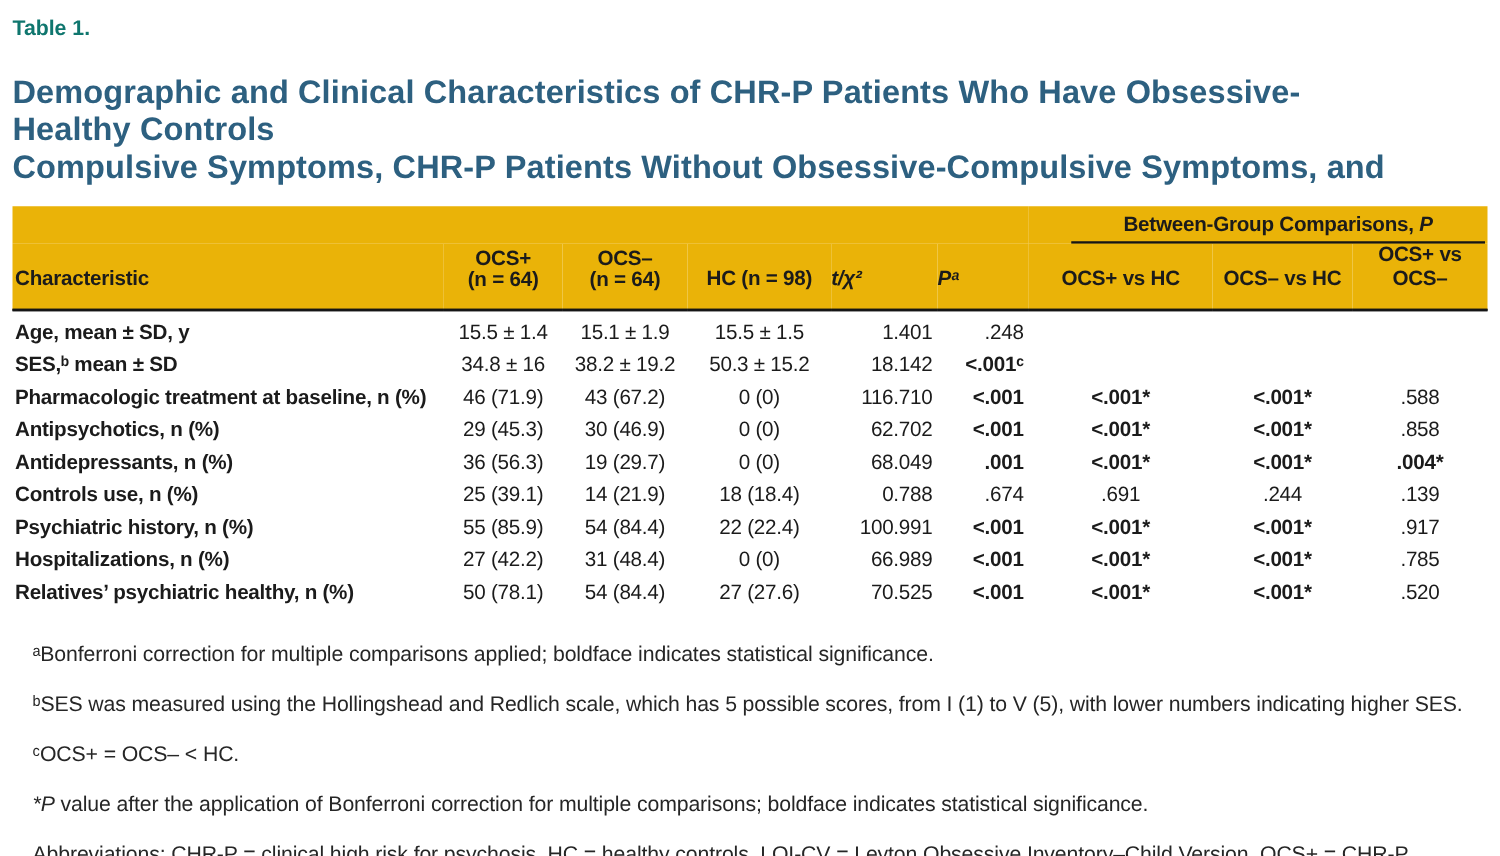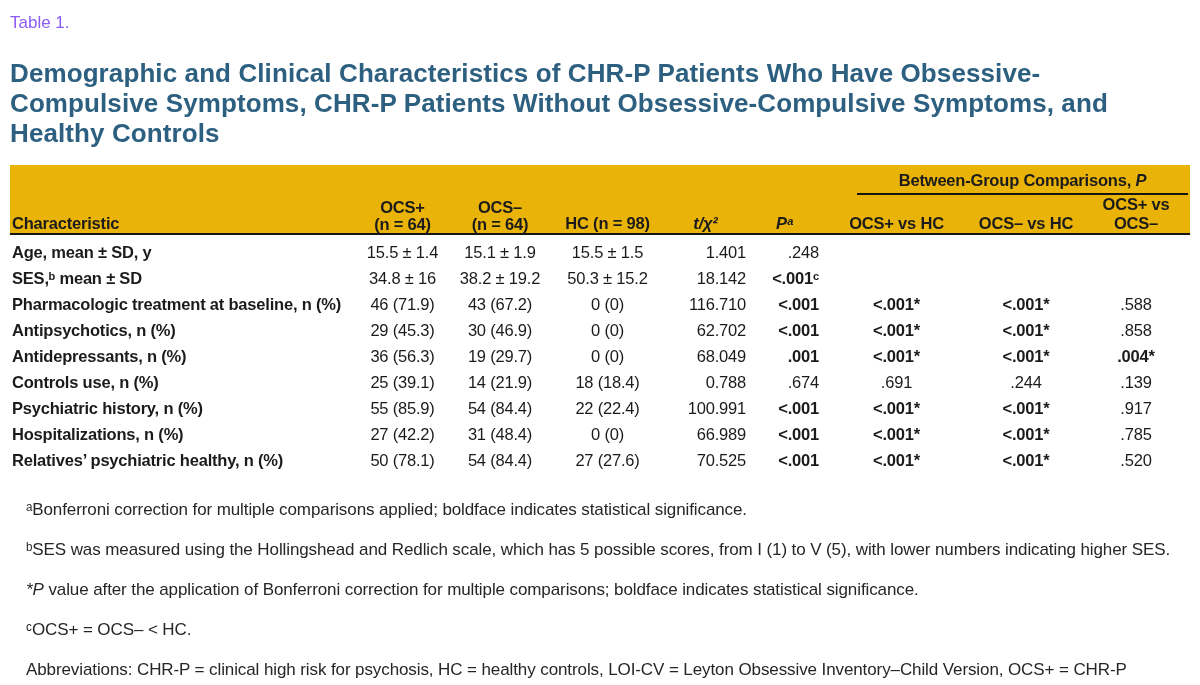--- a/index.html
+++ b/index.html
@@ -5,22 +5,22 @@
   html,body { margin:0; padding:0; background:#ffffff; }
   body {
     width:1200px;
     font-family:"Liberation Sans","DejaVu Sans",sans-serif;
     color:#1b1b1b;
     -webkit-font-smoothing:antialiased;
   }
   .page { padding:12px 10px 0 10px; }
 
   .table-label {
-    color:#8b5cf6;
-    font-weight:normal;
+    color:#0f766e;
+    font-weight:bold;
     font-size:17px;
     line-height:21px;
   }
   .title {
     color:#2d6080;
     font-weight:bold;
     font-size:26px;
     line-height:30px;
     margin-top:25px;
     letter-spacing:0.1px;
@@ -38,25 +38,25 @@
 
   thead th {
     background:#eab308;
     font-size:16.5px;
     font-weight:bold;
     letter-spacing:-0.2px;
     padding:0;
     vertical-align:bottom;
   }
   tr.group-row th { height:30px; }
-  tr.colhead-row th { height:32px; border-bottom:2.5px solid #151515; padding-bottom:0; }
+  tr.colhead-row th { height:32px; border-bottom:2.5px solid #151515; padding-bottom:14px; }
 
   th.h-label { text-align:left; padding-left:2px; }
   th.a-c { text-align:center; }
-  th.a-r { text-align:center; padding-right:4px; }
+  th.a-r { text-align:left; padding-right:4px; }
   th .two-line { line-height:17px; }
   .italic { font-style:italic; }
 
   .bg-span { vertical-align:bottom; }
   .bg-underline {
     margin:0 2px 0 34px;
     border-bottom:2px solid #151515;
     text-align:center;
     padding-bottom:3px;
     font-size:16.5px;
@@ -86,22 +86,22 @@
 </style>
 </head>
 <body>
 
 <div class="page">
 
   <div class="table-label">Table 1.</div>
 
   <div class="title">
     <div>Demographic and Clinical Characteristics of CHR-P Patients Who Have Obsessive-</div>
+    <div>Healthy Controls</div>
     <div>Compulsive Symptoms, CHR-P Patients Without Obsessive-Compulsive Symptoms, and</div>
-    <div>Healthy Controls</div>
   </div>
 
   <table>
     <colgroup>
       <col class="c1">
         <col class="c2">
         <col class="c3">
         <col class="c4">
         <col class="c5">
       <col class="c6">
@@ -239,20 +239,20 @@
     <td class="c-val a-c bold">&lt;.001*</td>
     <td class="c-val a-c bold">&lt;.001*</td>
     <td class="c-val a-c">.520</td>
   </tr>
       </tbody>
   </table>
 
   <div class="footnotes">
     <div class="fn">ᵃBonferroni correction for multiple comparisons applied; boldface indicates statistical significance.</div>
     <div class="fn">ᵇSES was measured using the Hollingshead and Redlich scale, which has 5 possible scores, from I (1) to V (5), with lower numbers indicating higher SES.</div>
+    <div class="fn">ᶜOCS+ = OCS– &lt; HC.</div>
     <div class="fn fn-star">
       <span class="italic">*</span><span class="italic">P</span><span> value after the application of Bonferroni correction for multiple comparisons; boldface indicates statistical significance.</span>
     </div>
-    <div class="fn">ᶜOCS+ = OCS– &lt; HC.</div>
     <div class="fn fn-abbrev">Abbreviations: CHR-P = clinical high risk for psychosis, HC = healthy controls, LOI-CV = Leyton Obsessive Inventory–Child Version, OCS+ = CHR-P patients who scored positively on the LOI-CV, OCS– = CHR-P patients who scored negatively on the LOI-CV, SES = socioeconomic status.</div>
   </div>
 
 </div>
 
 </body></html>

